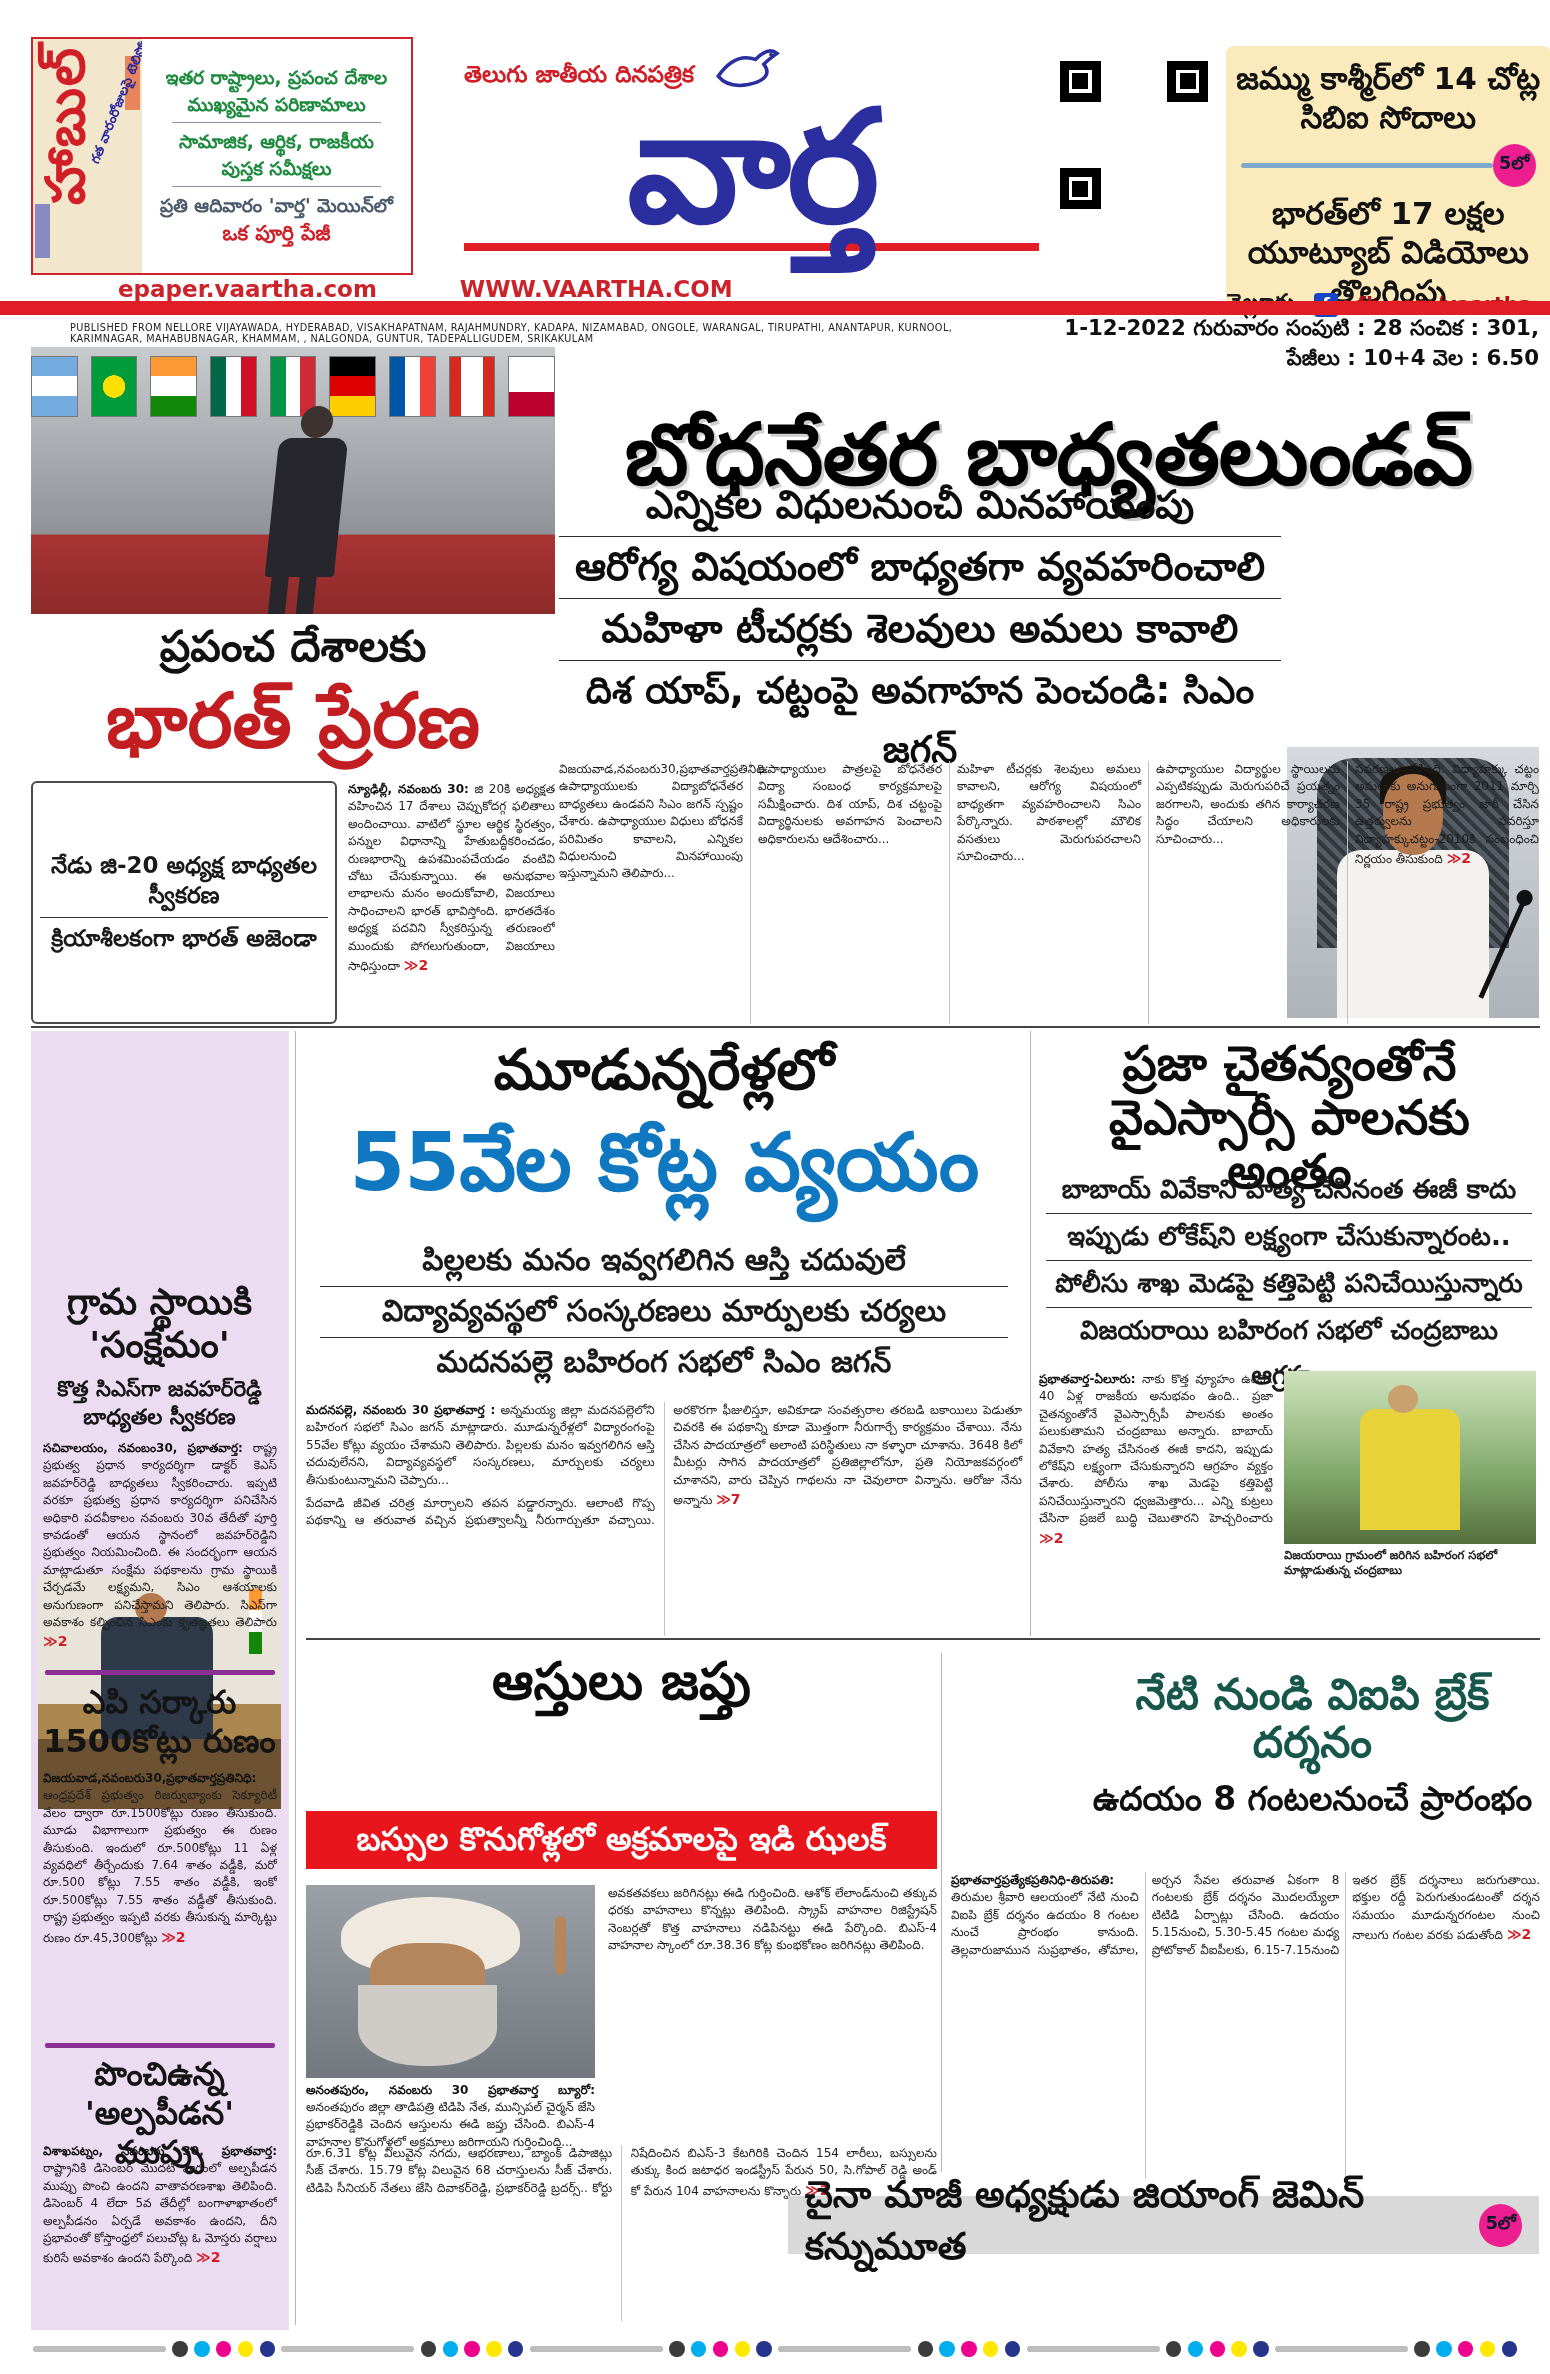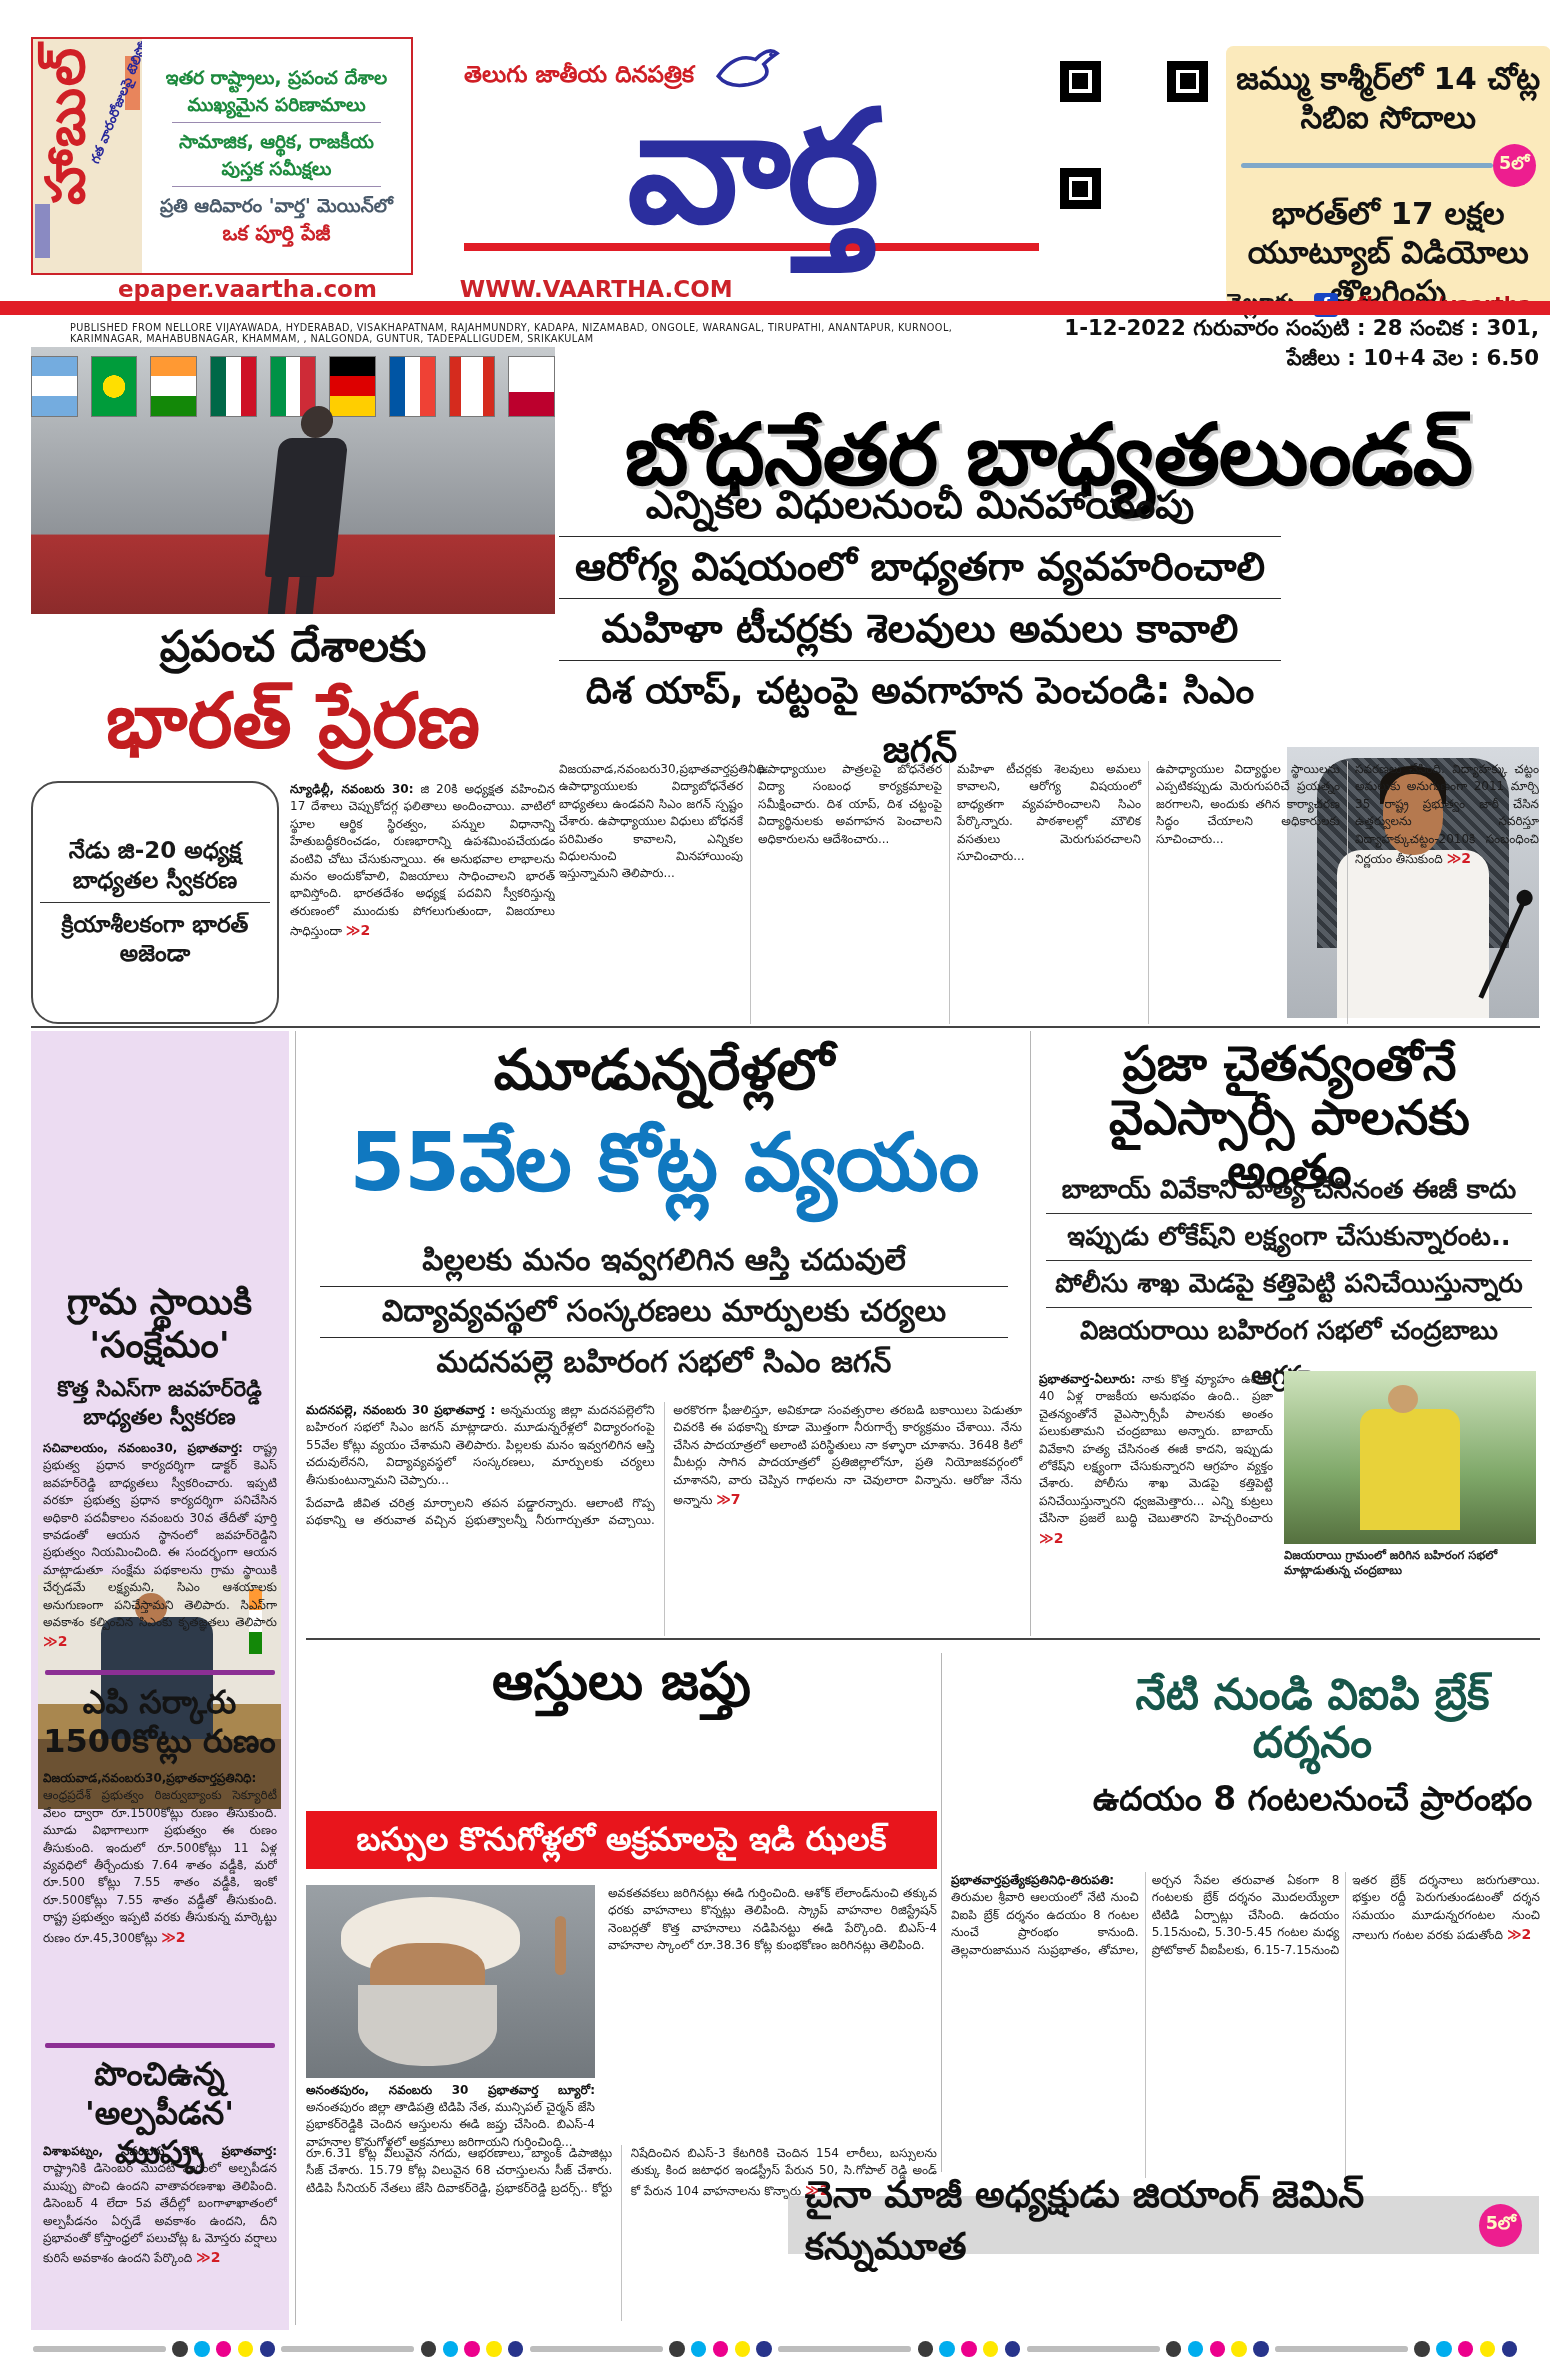--- a/index.html
+++ b/index.html
@@ -34,21 +34,21 @@
   .qr{background:#fff;border:1.9px solid #fff;
       background-image:repeating-linear-gradient(90deg,#000 0 8.3px,#fff 8.3px 18.6px),
                        repeating-linear-gradient(0deg,#000 0 8.3px,#fff 8.3px 18.6px);
       background-blend-mode:screen;}
   .finder{position:absolute;width:41px;height:41px;border:9.3px solid #000;background:#fff;box-sizing:border-box;}
   .finder:after{content:"";position:absolute;left:3.7px;top:3.7px;right:3.7px;bottom:3.7px;background:#000;}
   .ear{background:#fbeabc;border-radius:7.4px;padding:13px 9.3px 9.3px;}
   .ear-h{font-size:31px;font-weight:900;color:#121212;text-align:center;line-height:1.25;}
   .ear-divrow{display:flex;align-items:center;margin:7.4px 5.6px;}
   .ear-divline{flex:1;height:4.6px;background:#7fa8c9;border-radius:2.8px;}
-  .badge{width:43px;height:43px;border-radius:50%;background:#ed1e8f;color:#fef9c3;font-weight:bold;
+  .badge{width:43px;height:43px;border-radius:50%;background:#ed1e8f;color:#0f172a;font-weight:bold;
          font-size:17.6px;display:flex;align-items:center;justify-content:center;flex:0 0 auto;}
   .ear-foot{display:flex;justify-content:space-between;align-items:center;}
   .fb-ico{display:inline-flex;width:24px;height:24px;background:#1746c4;color:#fff;border-radius:3.7px;
           align-items:center;justify-content:center;font-weight:900;font-size:17.6px;}
   .redbar{background:#e11d26;}
   .pub{font-size:9.7px;color:#222;letter-spacing:0.4px;}
   .dateline{font-size:21.3px;font-weight:bold;color:#101010;text-align:right;}
 
   
   .photo{overflow:hidden;position:relative;}
@@ -64,21 +64,21 @@
   .fg7{background:linear-gradient(90deg,#0055a4 33%,#fff 33% 66%,#ef4135 66%);}
   .fg8{background:linear-gradient(90deg,#d52b1e 25%,#fff 25% 75%,#d52b1e 75%);}
   .fg9{background:linear-gradient(#fff 60%,#bc002d 60%);}
   .walker{position:absolute;left:46%;top:34%;width:69px;height:139px;background:#26262c;
           border-radius:13px 13px 3.7px 3.7px;transform:skewX(-6deg);}
   .walker:before{content:"";position:absolute;left:20.4px;top:-32px;width:32px;height:32px;border-radius:50%;background:#3c3330;}
   .walker:after{content:"";position:absolute;left:7.4px;bottom:-41px;width:16.7px;height:45px;background:#26262c;
           box-shadow:28px 3.7px 0 #26262c;}
   .lead-kicker{font-size:43px;font-weight:900;color:#111;}
   .lead-kicker2{font-size:76px;font-weight:900;color:#c21d20;line-height:1.02;}
-  .g20box{border:2.8px solid #4a4a4a;border-radius:27px;padding:11px 7.4px;width:248px;box-sizing:border-box;
+  .g20box{border:2.8px solid #4a4a4a;border-radius:6px;padding:11px 7.4px;width:306px;box-sizing:border-box;
           display:flex;flex-direction:column;justify-content:center;}
   .g20pt{font-size:23px;font-weight:bold;text-align:center;line-height:1.3;padding:6.5px 1.9px;}
   .g20pt + .g20pt{border-top:1.9px solid #333;}
   .mainhead{font-size:85px;font-weight:900;color:#000;letter-spacing:-0.9px;white-space:nowrap;
             text-shadow:2.8px 2.8px 0 #cfcfcf;}
   .subhead-row{font-size:39px;font-weight:bold;color:#0d0d0d;text-align:center;line-height:59px;height:61px;}
   .subhead-row.rule{border-bottom:1.9px solid #2a2a2a;}
   .jagan{background:linear-gradient(#d6dadf,#aeb3b9);}
   .chairmesh{position:absolute;left:12%;top:4%;width:76%;height:70%;border-radius:37px 37px 0 0;
      background:repeating-linear-gradient(45deg,#33383e 0 4.6px,#565c63 4.6px 9.3px);}

